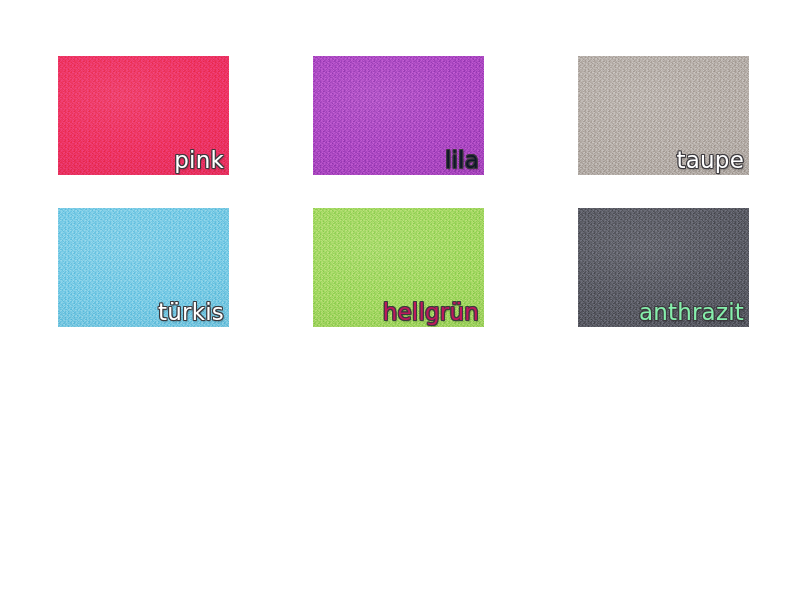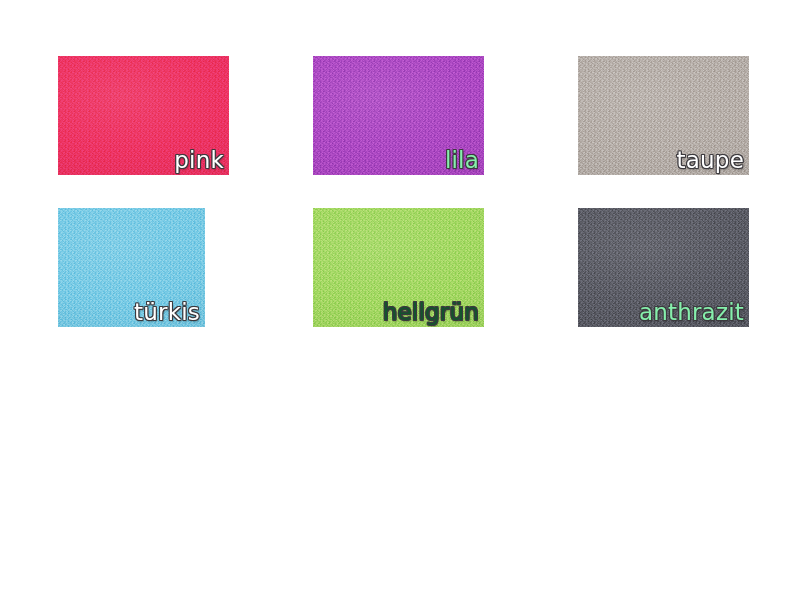--- a/index.html
+++ b/index.html
@@ -95,35 +95,35 @@
 
 <div id="swatch-board" style="background: rgb(255, 255, 255); width: 800px; height: 600px;">
     <div class="swatch" style="left: 58px; top: 56px; width: 171px; height: 119px; background: rgb(237, 47, 94);">
       <div class="swatch-texture"></div>
       <div class="swatch-sheen"></div>
       <span class="swatch-label" style="color: rgb(255, 255, 255);">pink</span>
     </div>
     <div class="swatch" style="left: 313px; top: 56px; width: 171px; height: 119px; background: rgb(168, 67, 192);">
       <div class="swatch-texture"></div>
       <div class="swatch-sheen"></div>
-      <span class="swatch-label" style="color: #86efac;">lila</span>
+      <span class="swatch-label" style="color: #0f172a;">lila</span>
     </div>
     <div class="swatch" style="left: 578px; top: 56px; width: 171px; height: 119px; background: rgb(178, 170, 164);">
       <div class="swatch-texture"></div>
       <div class="swatch-sheen"></div>
       <span class="swatch-label" style="color: rgb(255, 255, 255); text-align: center;">taupe</span>
     </div>
-    <div class="swatch" style="left: 58px; top: 208px; width: 147px; height: 119px; background: rgb(114, 200, 228);">
+    <div class="swatch" style="left: 58px; top: 208px; width: 171px; height: 119px; background: rgb(114, 200, 228);">
       <div class="swatch-texture"></div>
       <div class="swatch-sheen"></div>
       <span class="swatch-label" style="color: rgb(255, 255, 255);">türkis</span>
     </div>
     <div class="swatch" style="left: 313px; top: 208px; width: 171px; height: 119px; background: rgb(158, 214, 92);">
       <div class="swatch-texture"></div>
       <div class="swatch-sheen"></div>
-      <span class="swatch-label" style="color: #14532d;">hellgrün</span>
+      <span class="swatch-label" style="color: #be185d;">hellgrün</span>
     </div>
     <div class="swatch" style="left: 578px; top: 208px; width: 171px; height: 119px; background: rgb(85, 86, 95);">
       <div class="swatch-texture"></div>
       <div class="swatch-sheen"></div>
       <span class="swatch-label" style="color: #86efac; margin-left: 10px;">anthrazit</span>
     </div>
   </div>
 
 </body></html>

